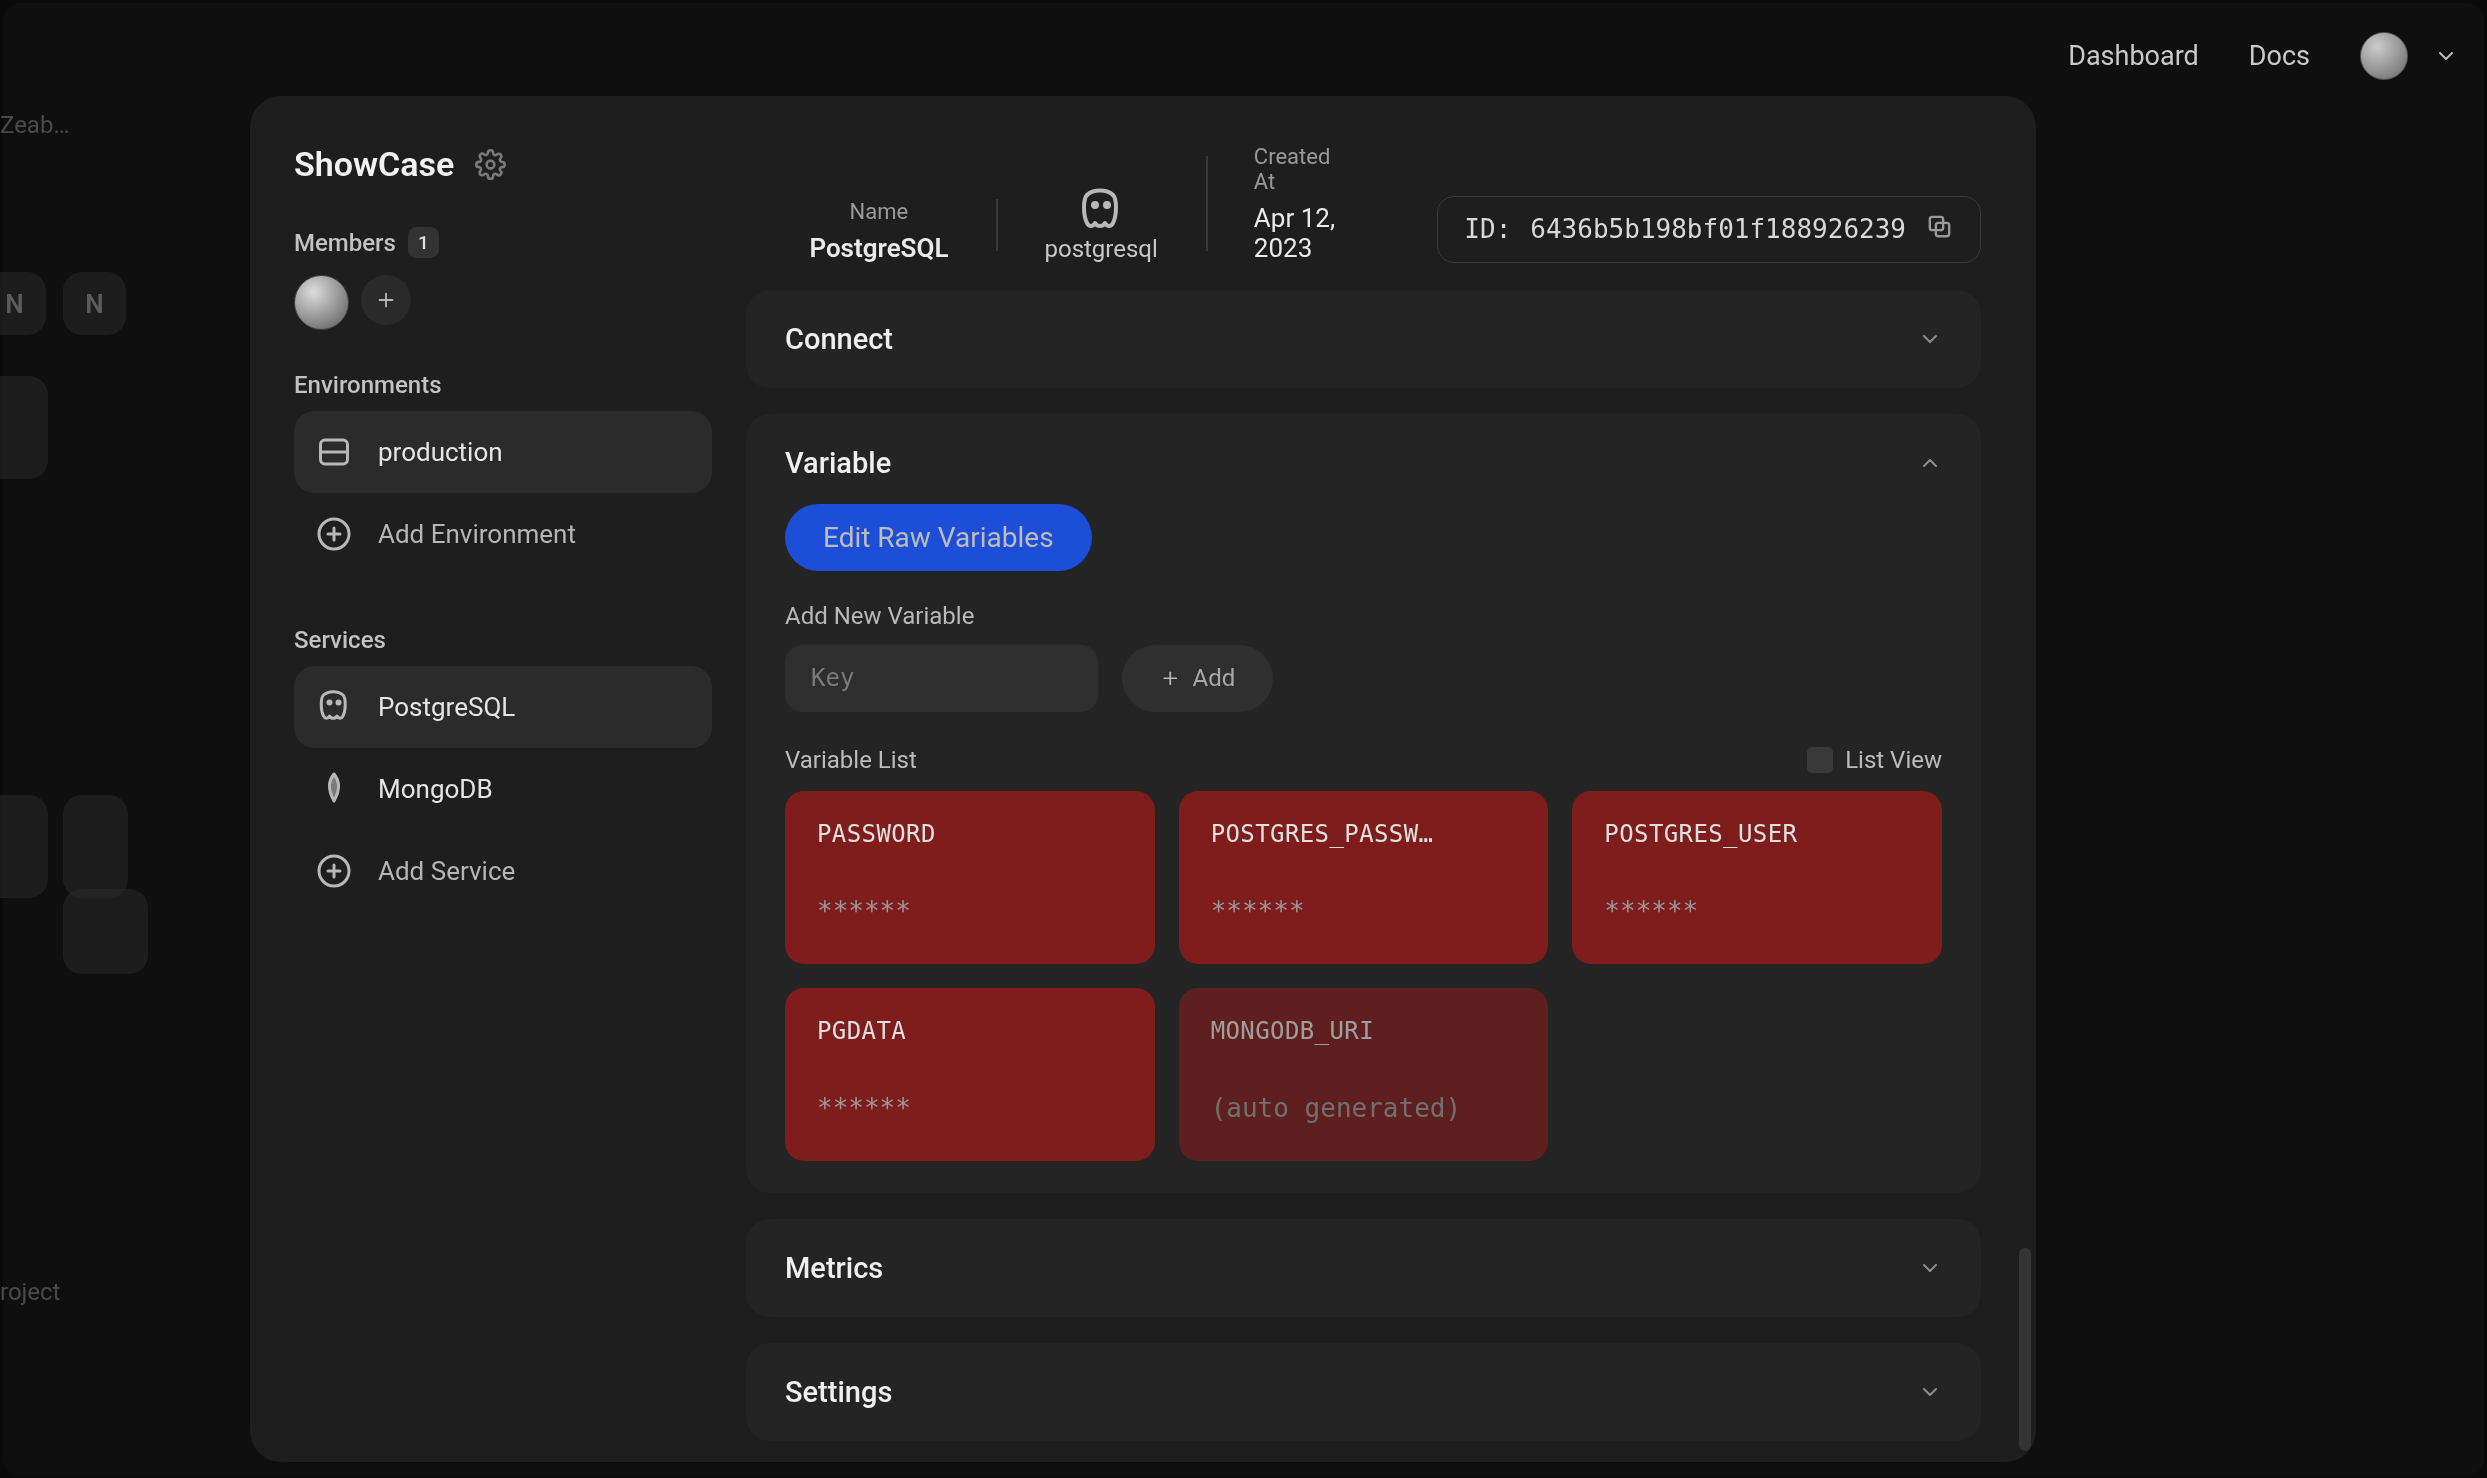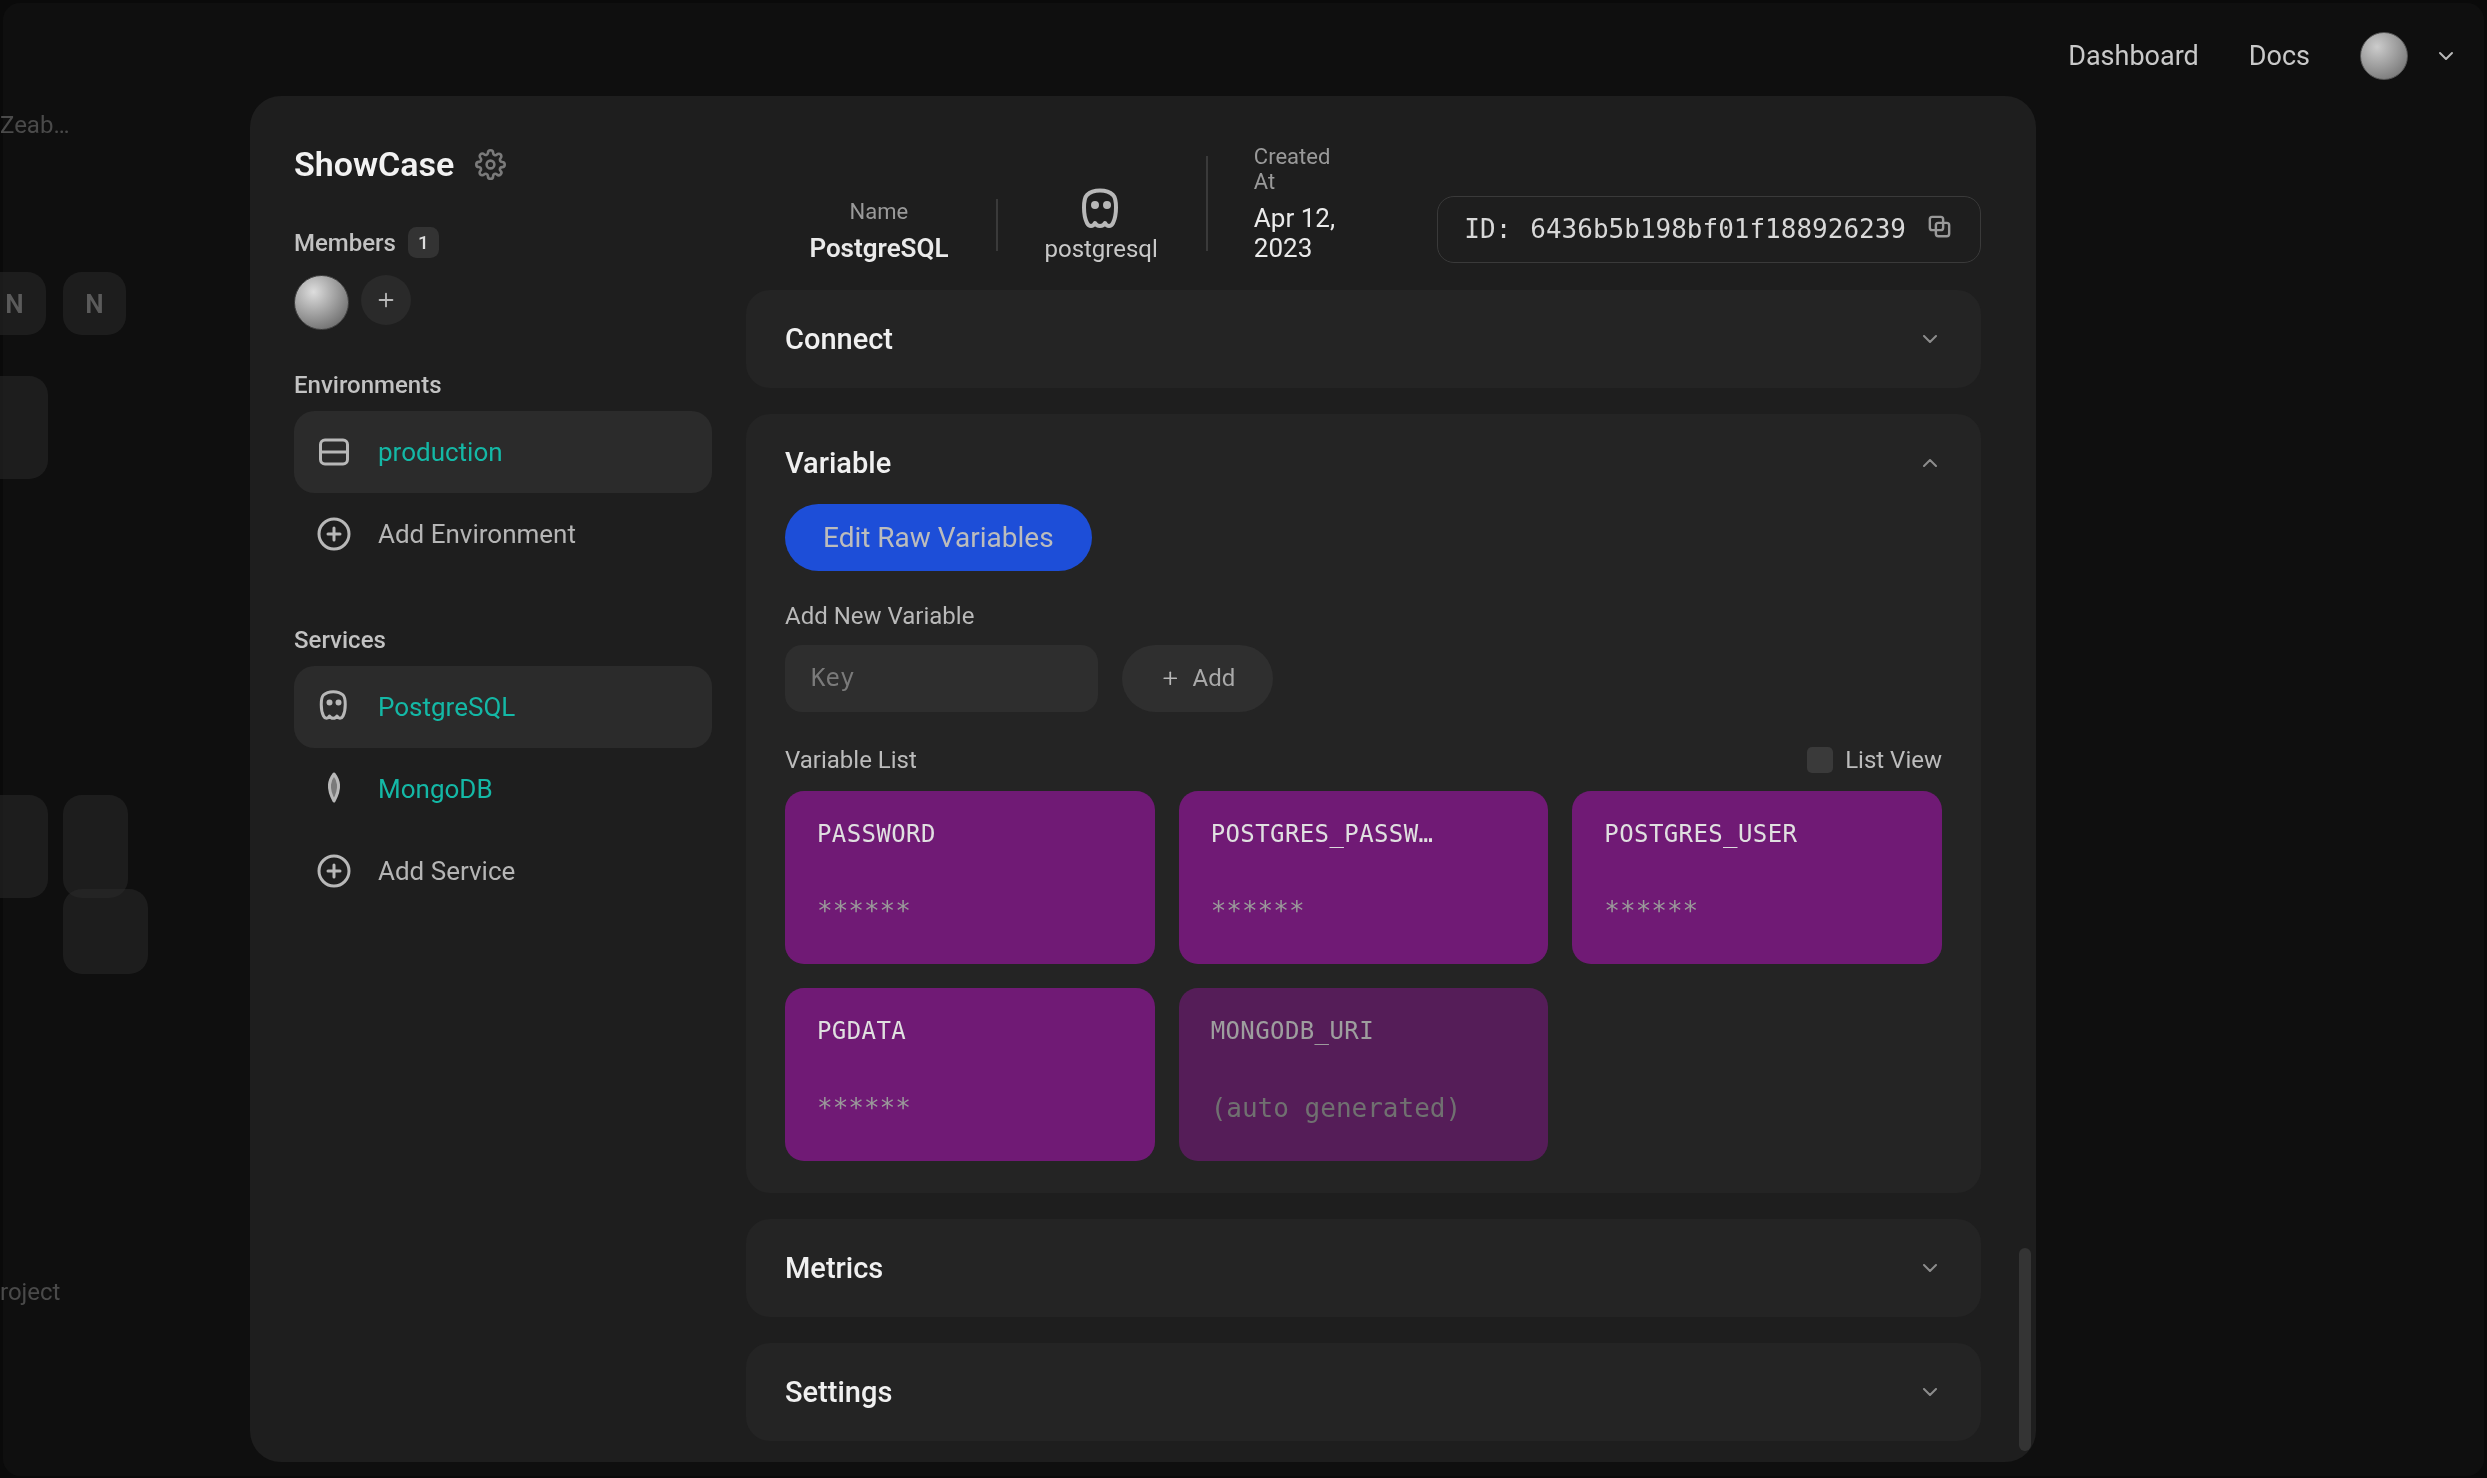--- a/index.html
+++ b/index.html
@@ -38,21 +38,21 @@
     .gear { width:31px; height:31px; opacity:.6; cursor:pointer; }
     .gear svg { width:100%; height:100%; }
 
     .sec-label { font-size:24px; color:#c2c2c2; font-weight:500; margin-bottom:17px; display:flex; align-items:center; gap:12px; }
     .badge { display:inline-flex; align-items:center; justify-content:center; min-width:31px; height:31px; padding:0 8.5px; border-radius:8.5px; background:#333; color:#ddd; font-size:19px; }
 
     .members-row { display:flex; gap:12px; margin-bottom:41px; }
     .member-av { width:55px; height:55px; border-radius:50%; background:radial-gradient(circle at 35% 30%,#ddd,#555); border:1.7px solid #444; }
     .circ-btn { width:50px; height:50px; border-radius:50%; background:#2a2a2a; display:flex; align-items:center; justify-content:center; cursor:pointer; color:#bbb; font-size:29px; }
 
-    .side-item { display:flex; align-items:center; gap:26px; height:82px; border-radius:20.5px; padding:0 22px; cursor:pointer; color:#14b8a6; font-size:26px; }
+    .side-item { display:flex; align-items:center; gap:26px; height:82px; border-radius:20.5px; padding:0 22px; cursor:pointer; color:#e5e5e5; font-size:26px; }
     .side-item.active { background:#2b2b2b; }
     .side-item.add { color:#b5b5b5; }
     .side-ico { width:36px; height:36px; display:flex; align-items:center; justify-content:center; }
     .side-ico svg { width:100%; height:100%; }
 
     .sec-block { margin-bottom:51px; }
     .sec-block .sec-label { margin-bottom:12px; }
 
     
     .meta-row { display:flex; align-items:flex-end; gap:0; margin-bottom:27px; padding-left:15.4px; }
@@ -83,21 +83,21 @@
     .input.val { flex:1; }
     .btn-add { height:67px; padding:0 38px; border-radius:34px; background:#2f2f2f; color:#a9a9a9; font-size:24px; display:flex; align-items:center; gap:12px; cursor:pointer; }
     .btn-add svg { width:20.5px; height:20.5px; }
 
     .list-head { display:flex; justify-content:space-between; align-items:center; margin:34px 0 17px; }
     .list-head .lh-title { font-size:24px; color:#bcbcbc; }
     .list-head .lv { display:flex; align-items:center; gap:12px; color:#bcbcbc; font-size:24px; cursor:pointer; }
     .chk { width:26px; height:26px; border-radius:5.1px; background:#3a3a3a; display:inline-block; }
 
     .var-grid { display:grid; grid-template-columns:repeat(3,1fr); gap:24px; }
-    .var-card { background:#701a75; border-radius:19px; padding:29px 32px 38px; min-height:171px; }
+    .var-card { background:#7f1d1d; border-radius:19px; padding:29px 32px 38px; min-height:171px; }
     .var-card.dim { opacity:.65; }
     .var-key { font-size:24px; color:#e0e0e0; font-family:ui-monospace,Menlo,Consolas,monospace; letter-spacing:0.4px; white-space:nowrap; overflow:hidden; text-overflow:ellipsis; margin-bottom:48px; }
     .var-val { font-size:26px; color:#9a9a9a; font-family:ui-monospace,Menlo,Consolas,monospace; }
 
     
     .scrollbar { position:absolute; right:5.1px; top:1152px; width:12px; height:203px; background:#3d3d3d; border-radius:6.8px; opacity:.7; }
 
     
     svg { stroke:#b8b8b8; stroke-width:2; fill:none; stroke-linecap:round; stroke-linejoin:round; }
   </style>

